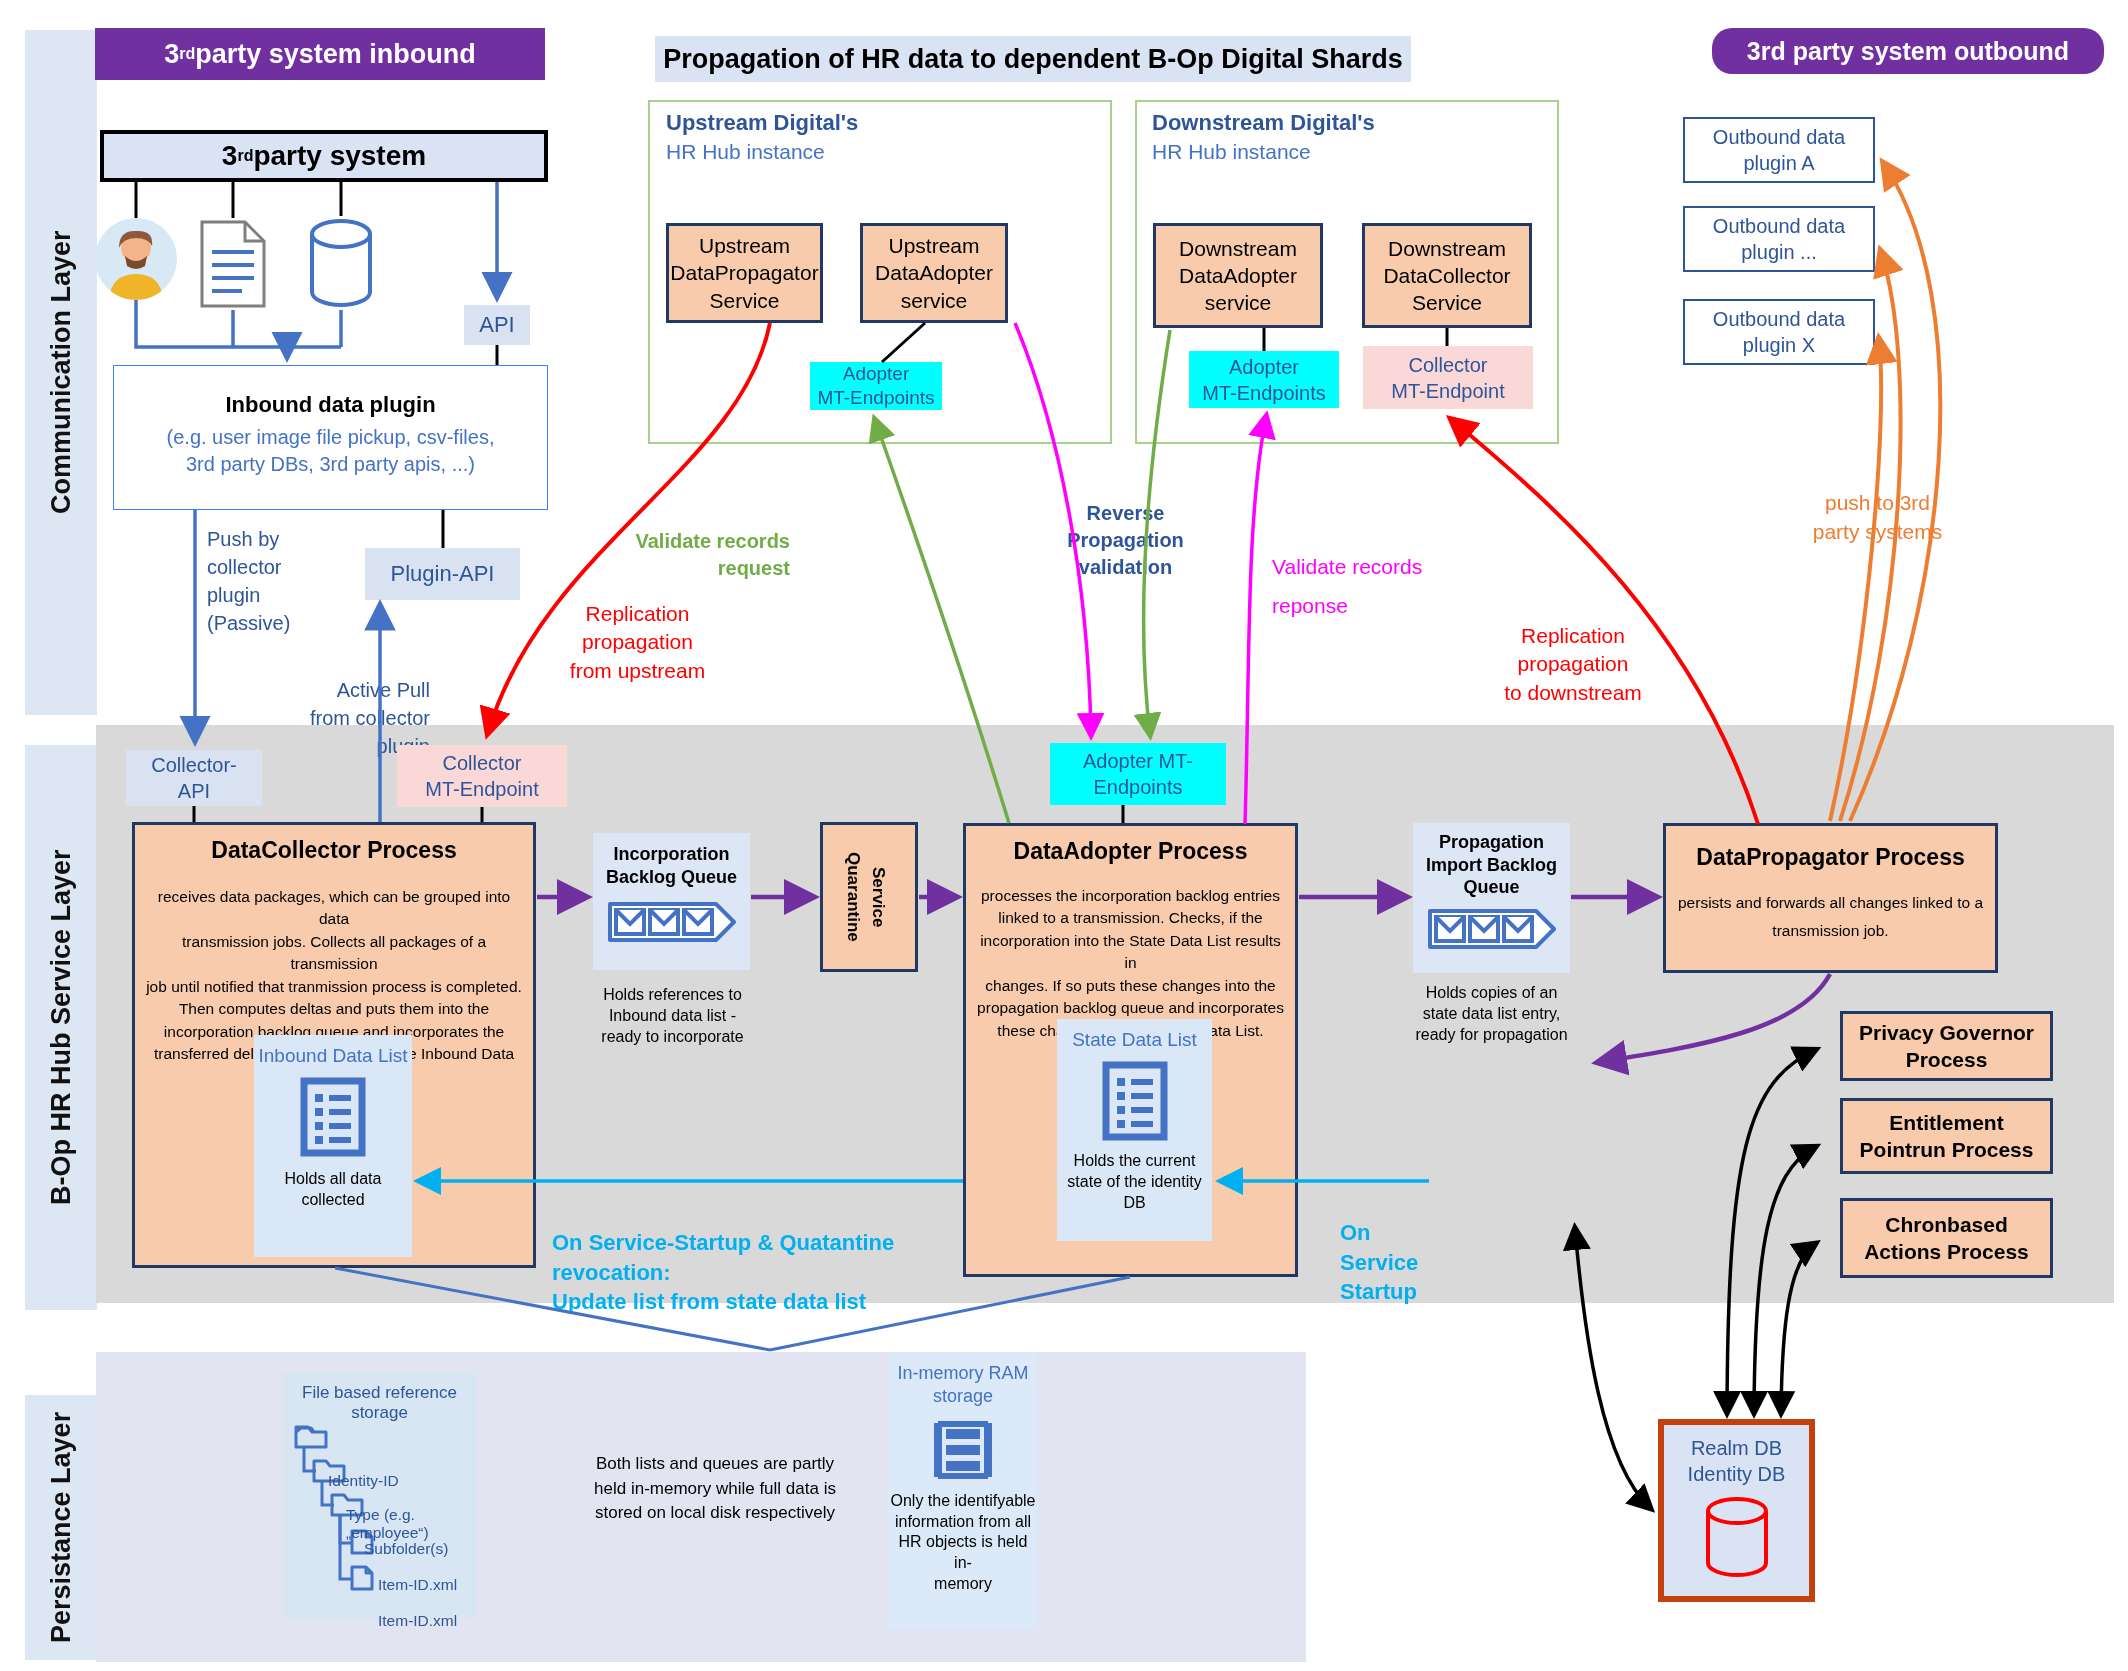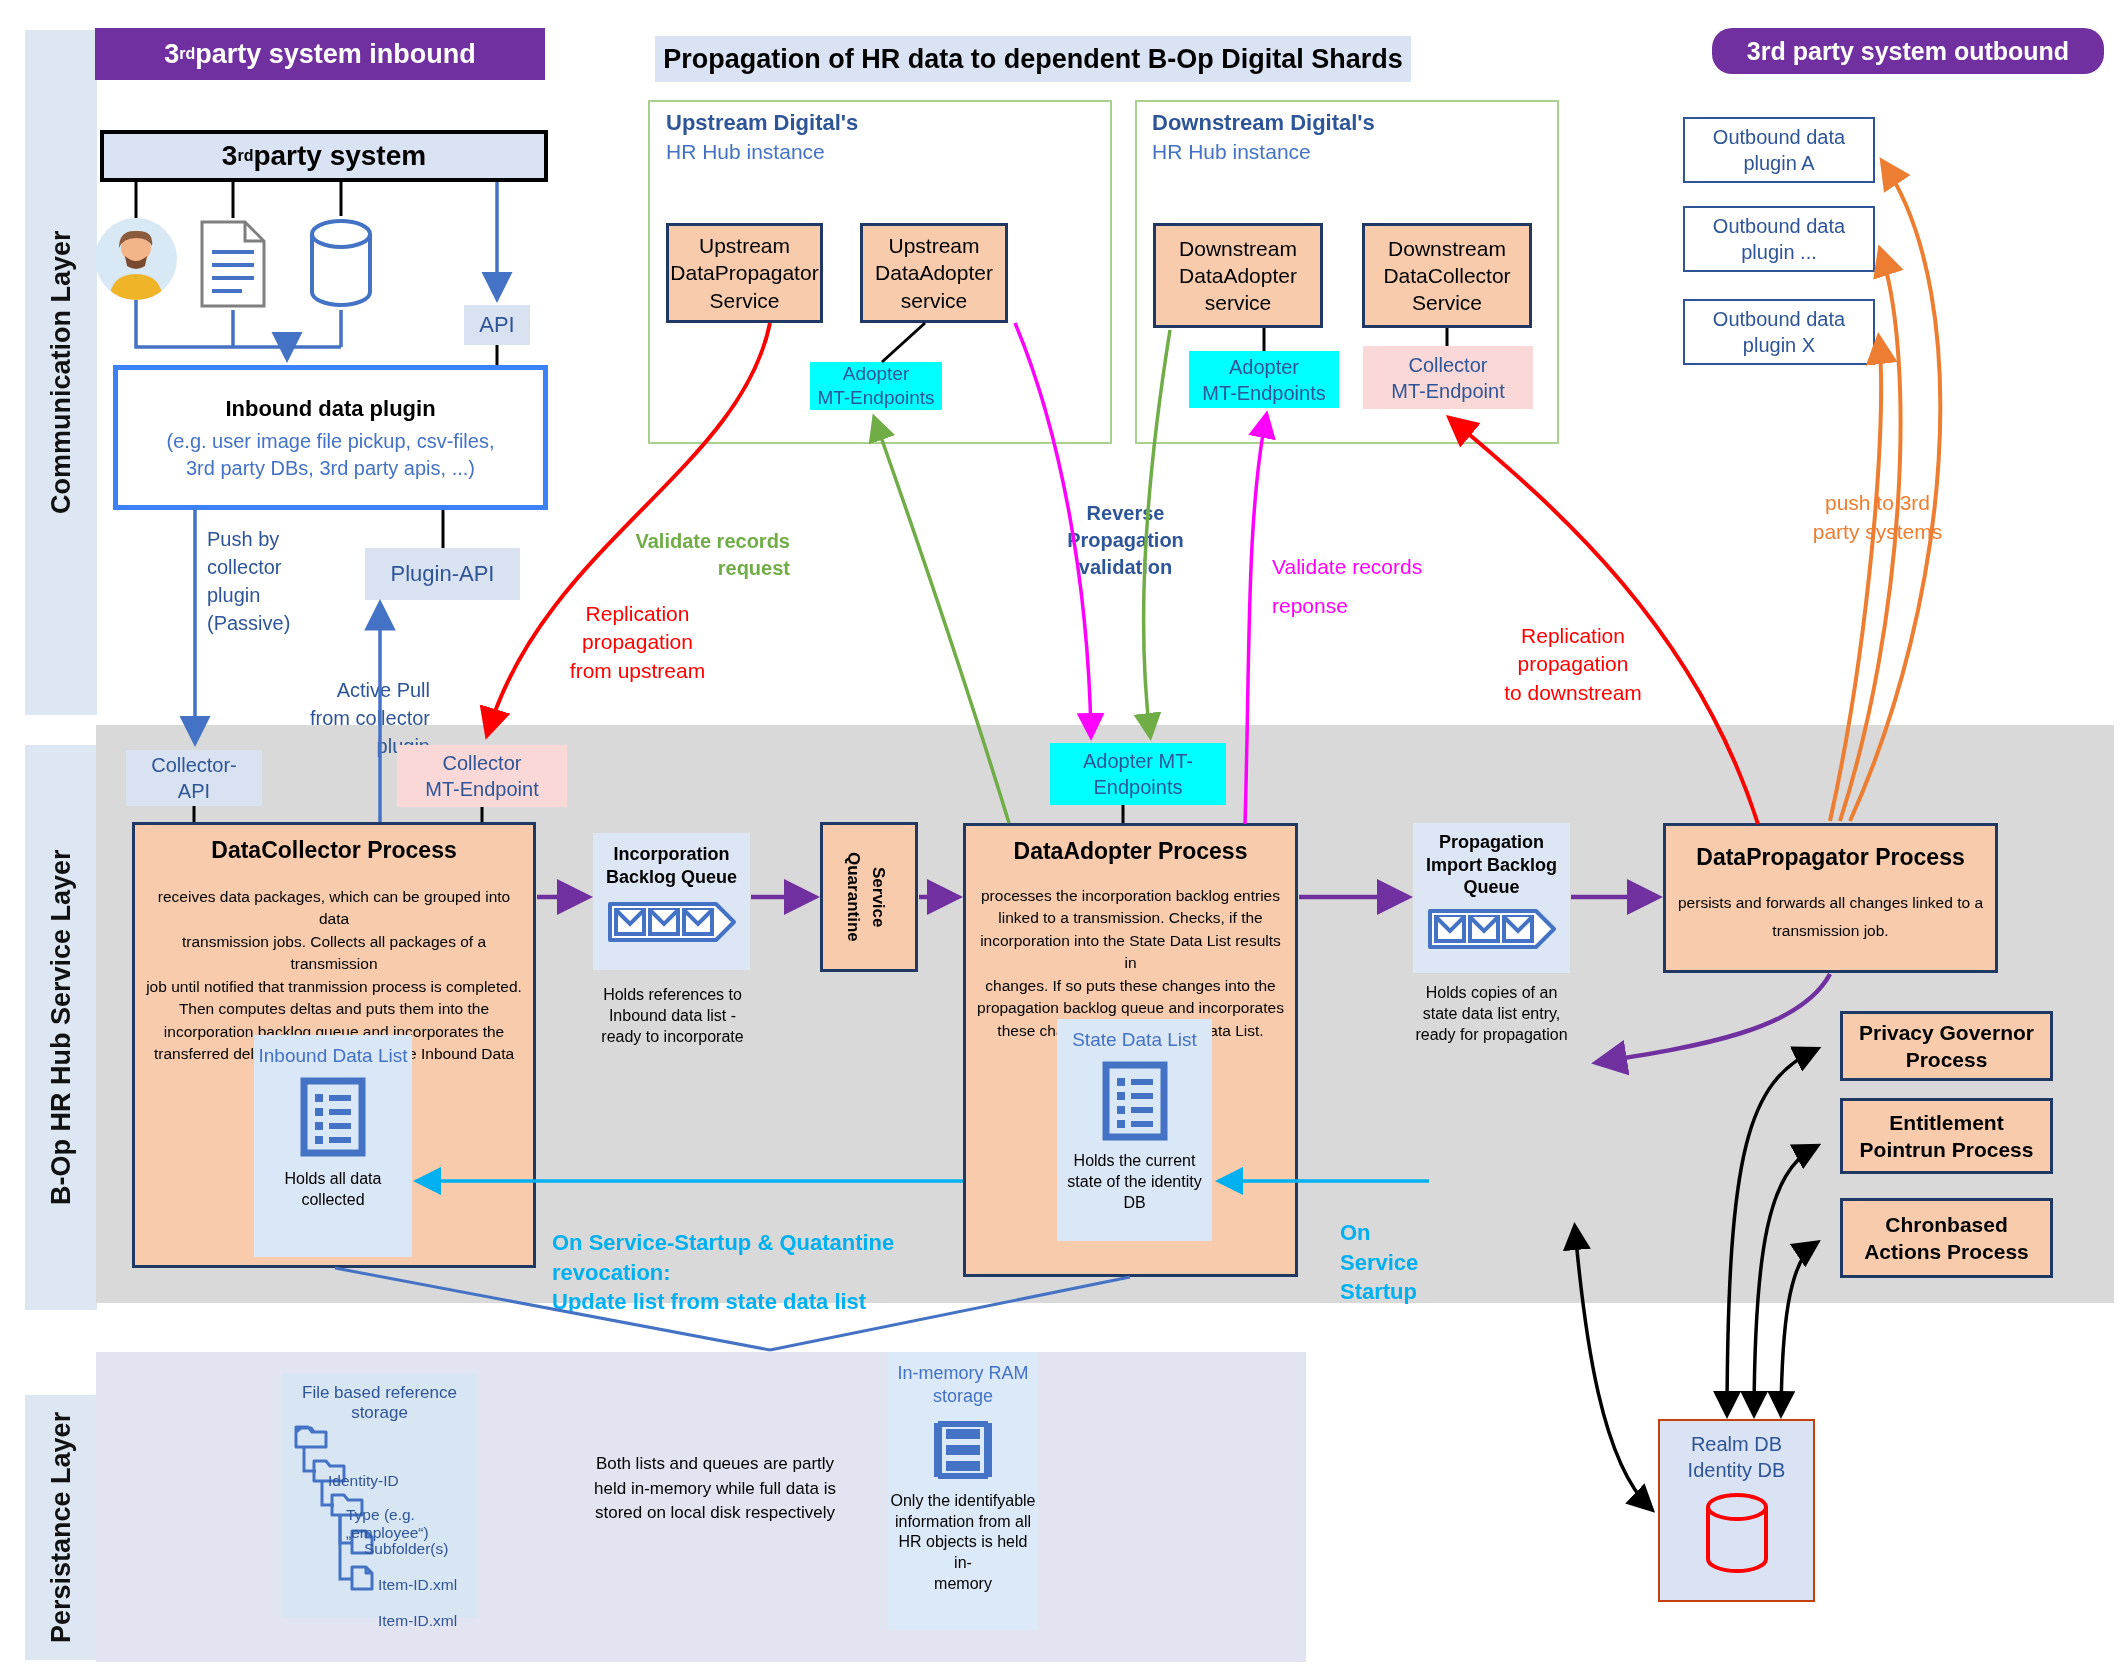--- a/index.html
+++ b/index.html
@@ -90,21 +90,21 @@
     <svg width="66" height="92" viewBox="0 0 66 92">
       <path d="M4,16 V74 a29,13 0 0 0 58,0 V16" fill="#fff" stroke="#4472C4" stroke-width="4"></path>
       <ellipse cx="33" cy="16" rx="29" ry="13" fill="#fff" stroke="#4472C4" stroke-width="4"></ellipse>
     </svg>
   </div>
 
   <div class="abs box lblue" style="left:464px;top:305px;width:66px;height:40px;font-size:22px;">
     <span>API</span>
   </div>
 
-  <div class="abs" style="left:113px;top:365px;width:435px;height:145px;background:#fff;border:5px solid #3b82f6;box-sizing:border-box;text-align:center;">
+  <div class="abs" style="left:113px;top:365px;width:435px;height:145px;background:#fff;border:1px solid #3b82f6;box-sizing:border-box;text-align:center;">
     <div style="margin-top:26px;font-weight:bold;font-size:22px;color:#000;">Inbound data plugin</div>
     <div class="pre" style="margin-top:6px;font-size:20px;color:#4472C4;line-height:1.35;">(e.g. user image file pickup, csv-files,
 3rd party DBs, 3rd party apis, ...)</div>
   </div>
 
   <div class="abs box lblue" style="left:365px;top:548px;width:155px;height:52px;font-size:22px;">
     <span>Plugin-API</span>
   </div>
 
   <div class="abs pre" style="left:207px;top:525px;width:150px;font-size:20px;color:#2E5597;line-height:1.4;">Push by
@@ -361,21 +361,21 @@
           <rect x="14" y="24" width="34" height="10"></rect>
           <rect x="14" y="40" width="34" height="10"></rect>
         </g>
     </svg>
     <div class="pre" style="margin-top:12px;font-size:16px;color:#000;line-height:1.3;">Only the identifyable
 information from all
 HR objects is held in-
 memory</div>
   </div>
 
-  <div class="abs" style="left:1658px;top:1419px;width:157px;height:183px;background:#DAE3F3;border:2px solid #c2410c;box-sizing:border-box;text-align:center;">
+  <div class="abs" style="left:1658px;top:1419px;width:157px;height:183px;background:#DAE3F3;border:6px solid #c2410c;box-sizing:border-box;text-align:center;">
     <div class="pre" style="margin-top:10px;font-size:20px;color:#2E5597;line-height:1.3;">Realm DB
 Identity DB</div>
     <svg width="70" height="86" viewBox="0 0 70 86" style="margin:8px auto 0;">
       <path d="M6,16 V68 a29,12 0 0 0 58,0 V16" fill="none" stroke="#FF0000" stroke-width="4"></path>
       <ellipse cx="35" cy="16" rx="29" ry="12" fill="none" stroke="#FF0000" stroke-width="4"></ellipse>
     </svg>
   </div>
 
   <svg class="abs" style="left:0;top:0;pointer-events:none;" width="2128" height="1671" viewBox="0 0 2128 1671">
     <defs>

